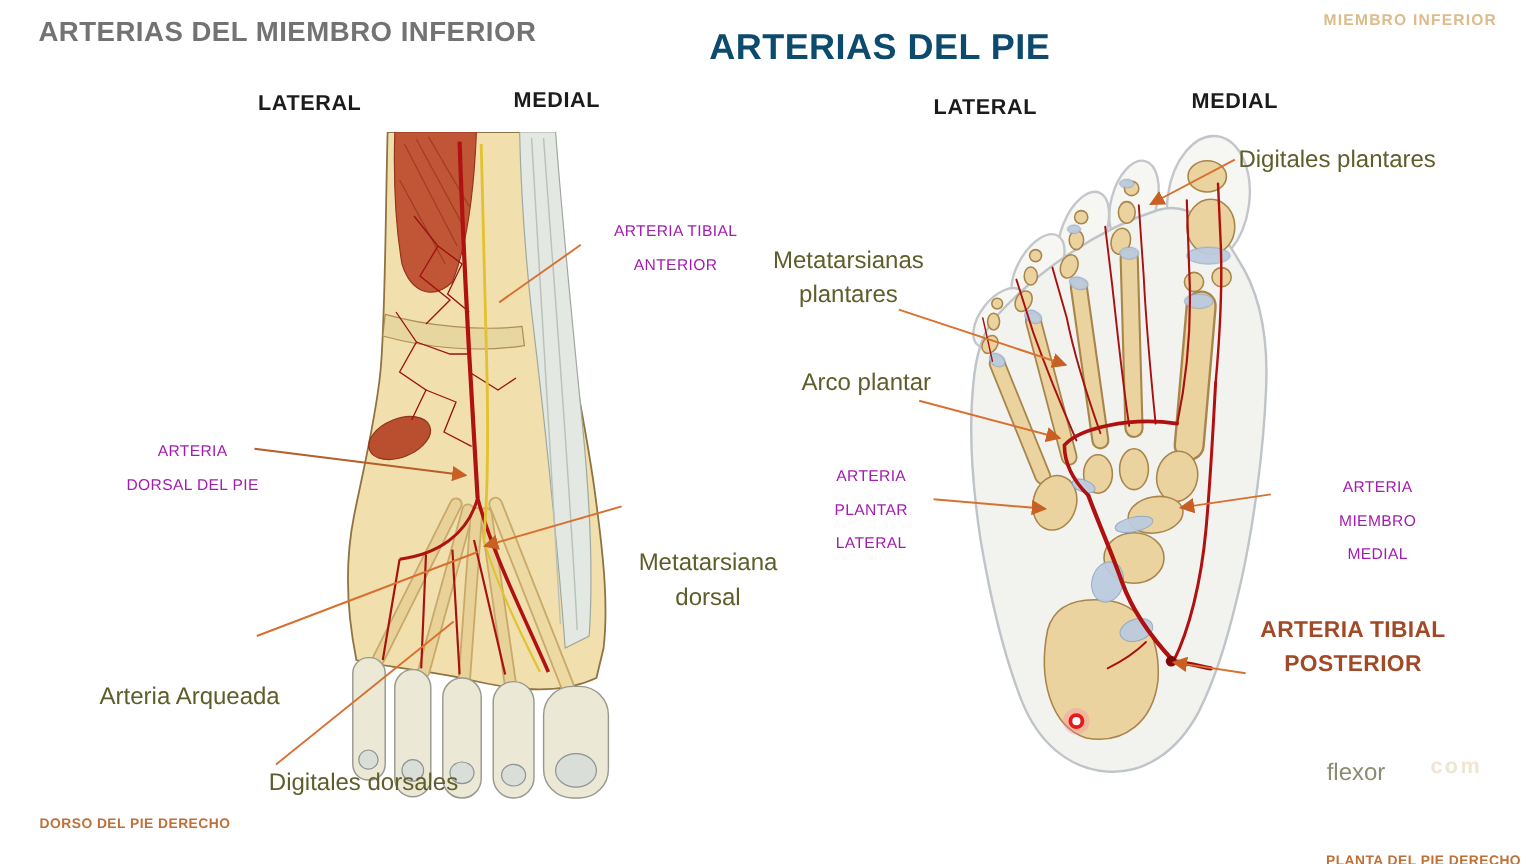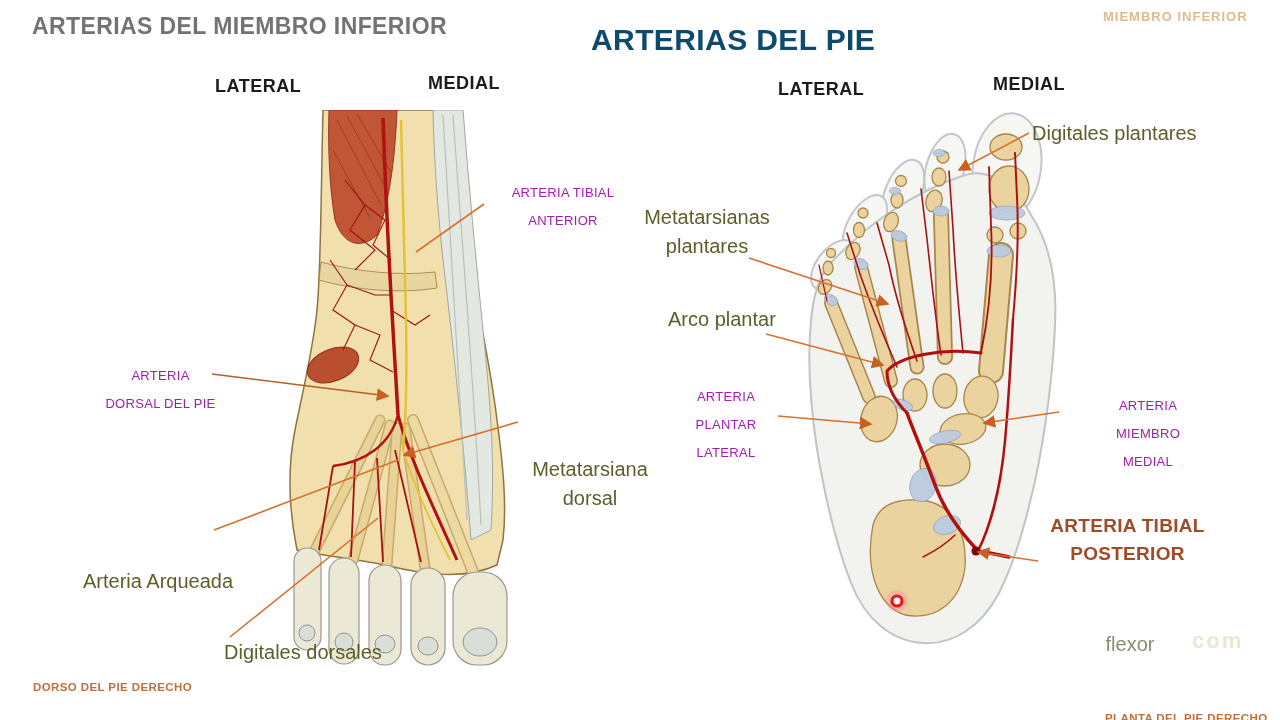--- a/index.html
+++ b/index.html
@@ -12,21 +12,21 @@
   .ctr{text-align:center;}
   .title-left{left:32px;top:13px;font-size:23px;font-weight:bold;color:#737373;letter-spacing:.4px;}
   .title-center{left:591px;top:23px;font-size:30px;font-weight:bold;color:#0c4a6e;letter-spacing:.4px;}
   .corner-watermark{left:1103px;top:9px;font-size:13px;font-weight:bold;color:#DDBB8C;letter-spacing:1px;}
   .orient{color:#1b1b1b;font-weight:600;font-size:18px;letter-spacing:.5px;}
   .label-olive{color:#5E5E2B;font-size:20px;line-height:29px;}
   .label-olive-faded{color:#8C8C74;}
   .label-orange{color:#a21caf;font-weight:400;font-size:13px;line-height:28px;letter-spacing:.3px;}
   .label-brick{color:#A24A28;font-weight:600;font-size:19px;line-height:28px;letter-spacing:.3px;}
   .footer{font-size:11.5px;font-weight:bold;color:#BE7038;letter-spacing:.4px;}
-  .ghost{color:#EADCC2;font-size:22px;font-weight:bold;letter-spacing:2px;opacity:.75;}
+  .ghost{color:#EADCC2;font-size:18px;font-weight:bold;letter-spacing:2px;opacity:.75;}
   svg{display:block;}
   .overlay{left:0;top:0;pointer-events:none;}
 </style>
 </head>
 <body>
 
 <div class="abs title-left">ARTERIAS DEL MIEMBRO INFERIOR</div>
 <div class="abs title-center">ARTERIAS DEL PIE</div>
 <div class="abs corner-watermark">MIEMBRO INFERIOR</div>
 

